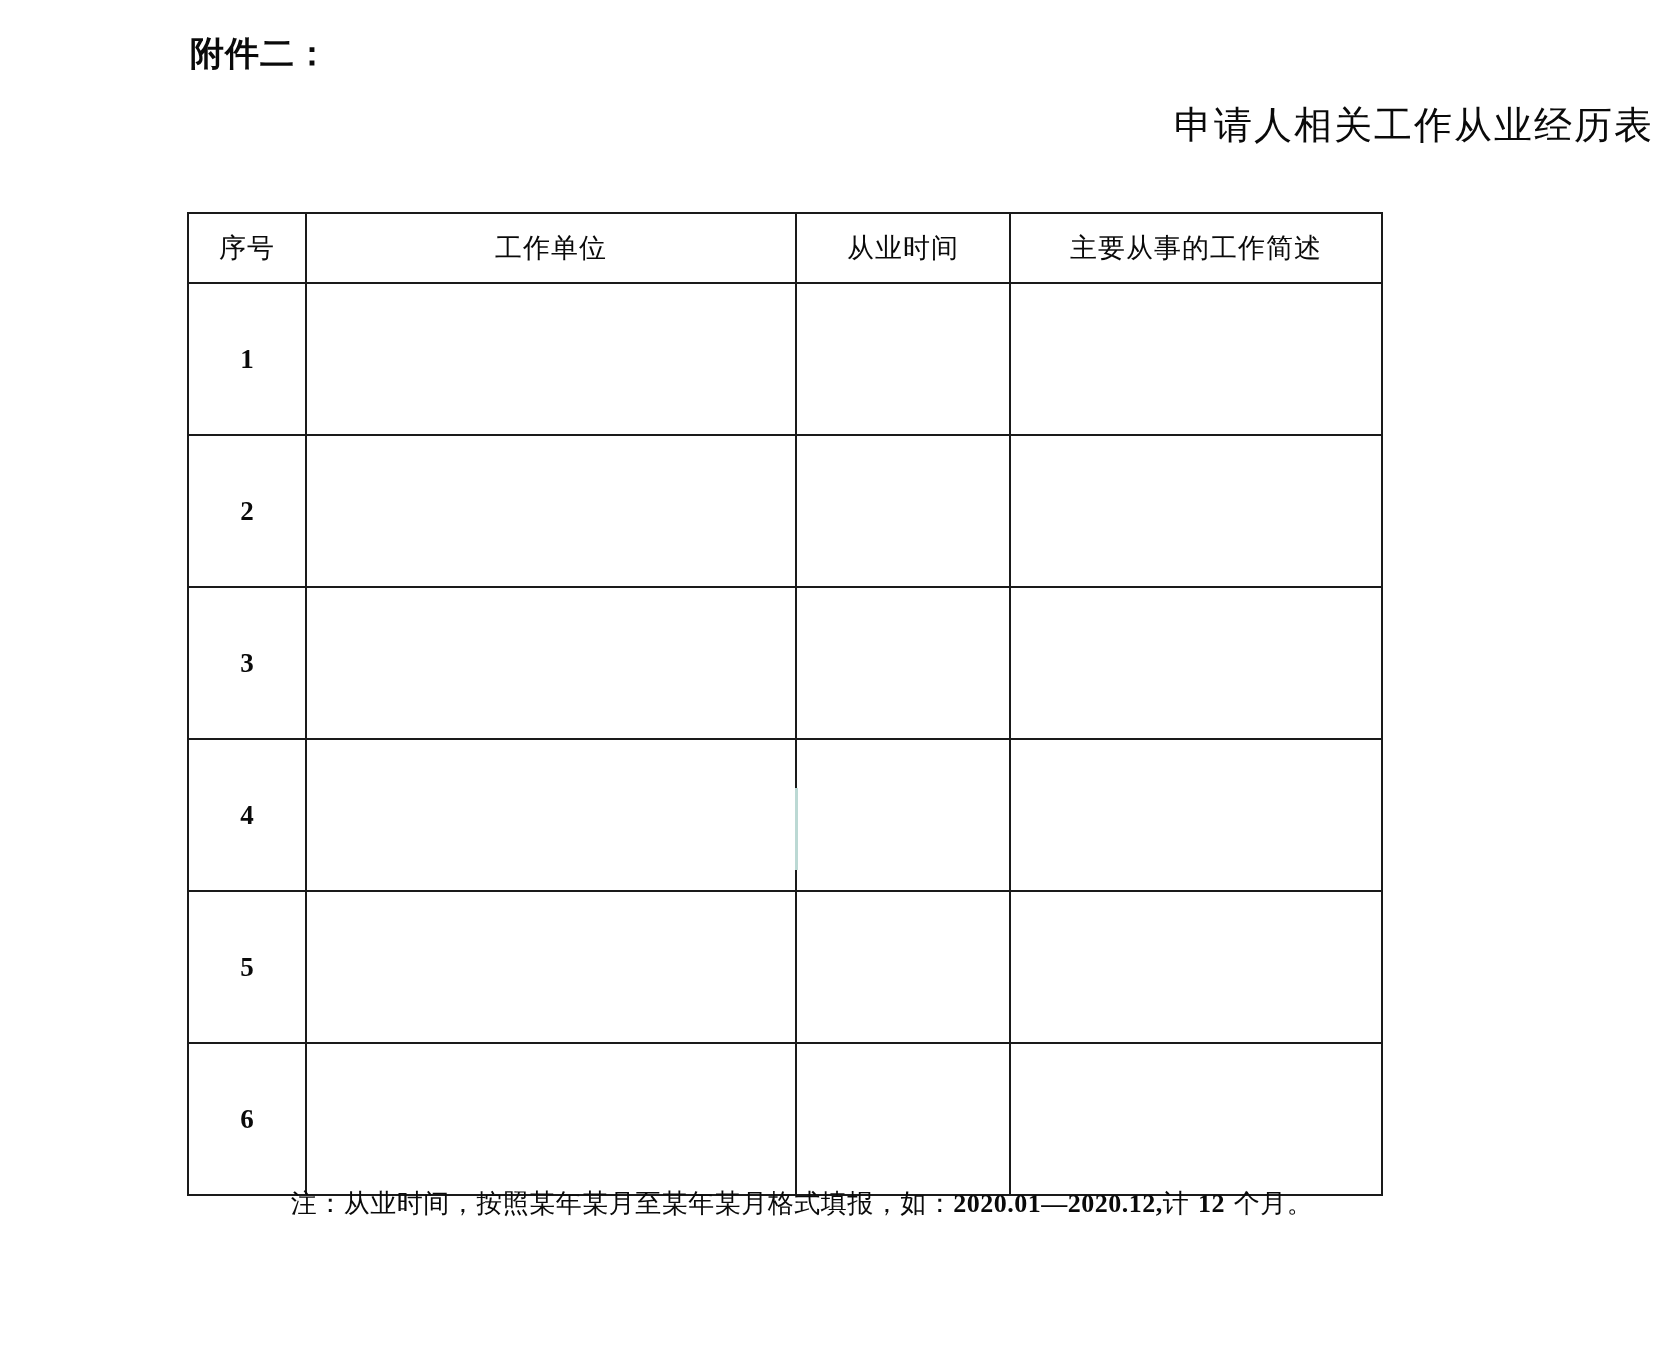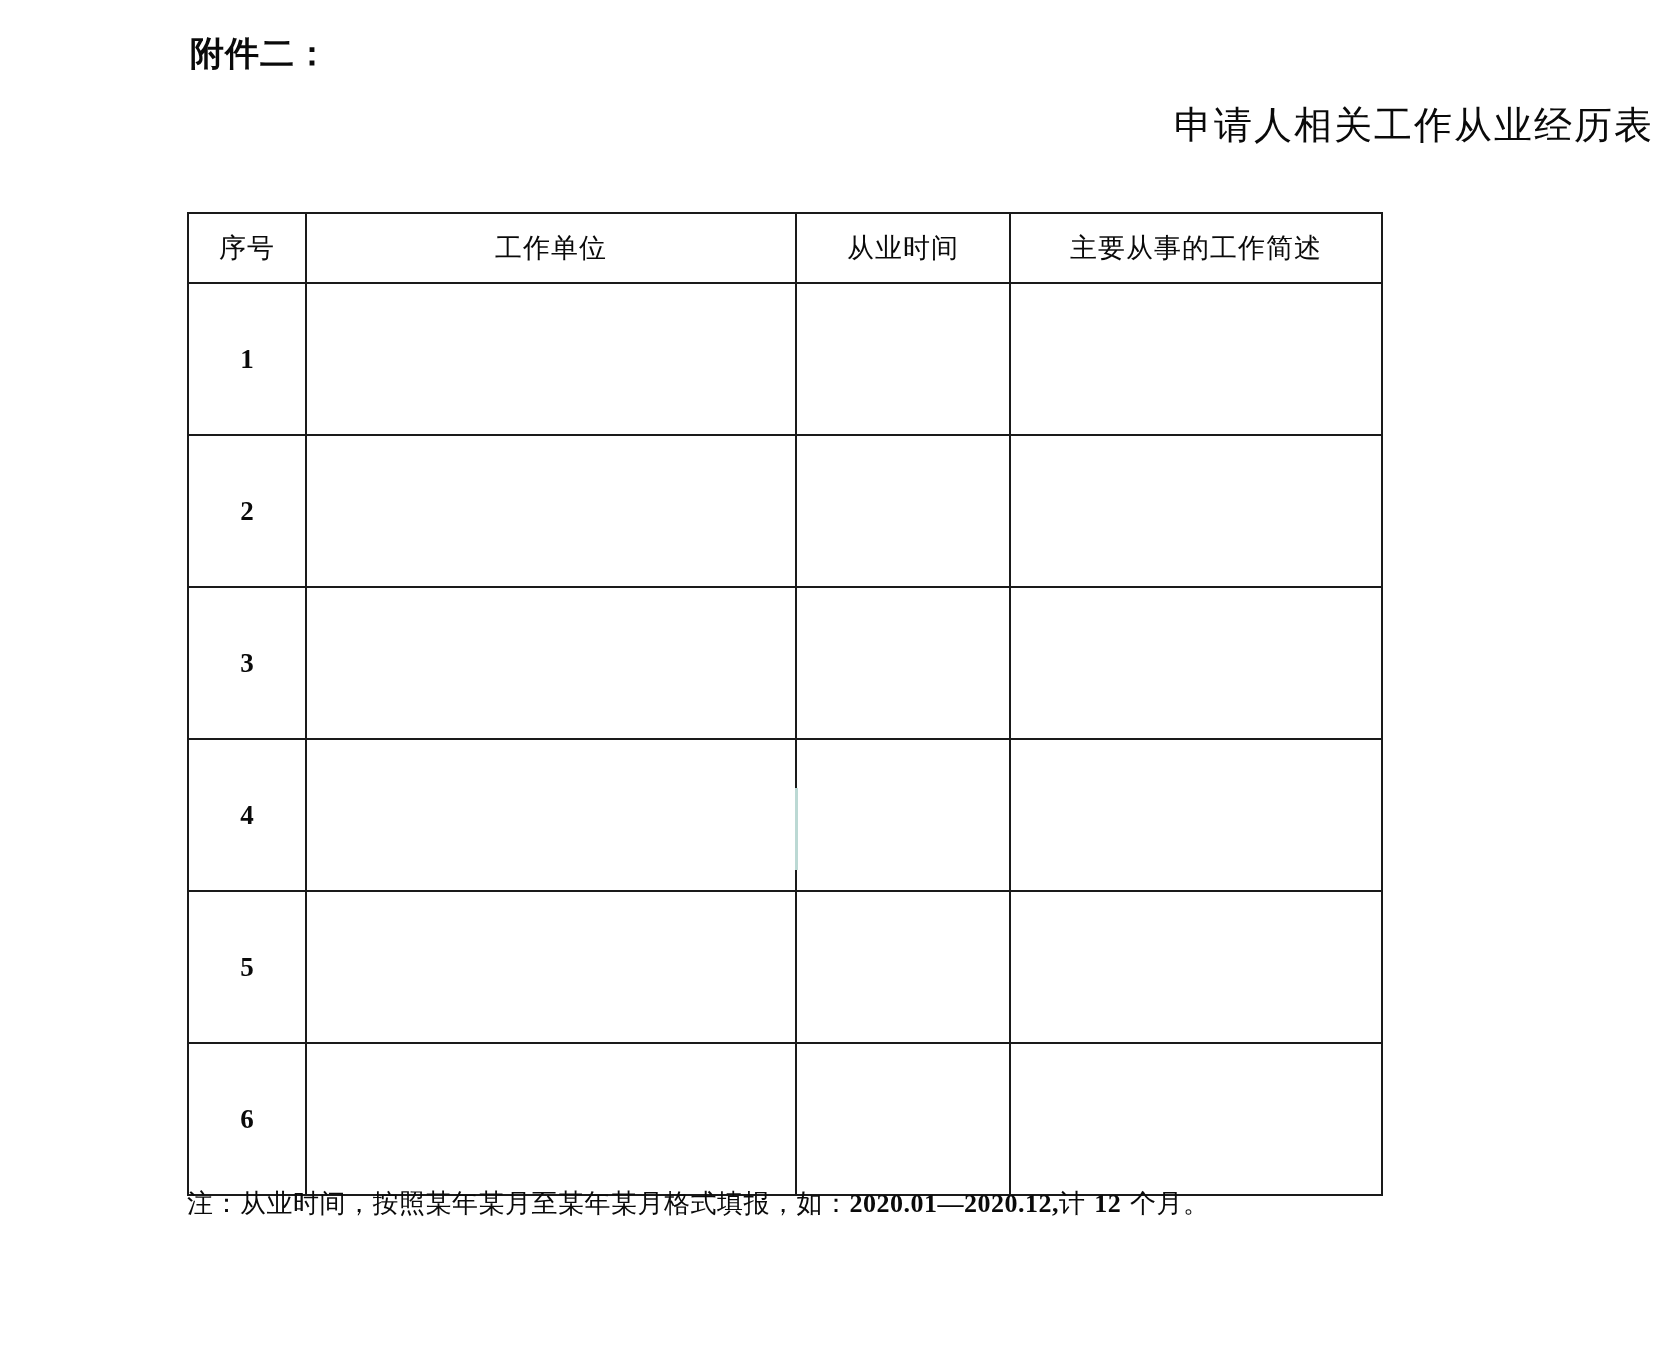--- a/index.html
+++ b/index.html
@@ -85,20 +85,21 @@
     height: 100%;
     min-height: 148px;
   }
   .note {
     position: absolute;
     left: 187px;
     top: 1186px;
     width: 1230px;
     font-size: 26px;
     letter-spacing: 0.5px;
+    text-align: center;
     font-family: "DejaVu Serif", "Liberation Serif", serif;
   }
   .note b {
     font-family: "Liberation Serif", serif;
     font-weight: bold;
   }
   .note .note-prefix { }
   .cursor-mark {
     position: absolute;
     left: 795px;

